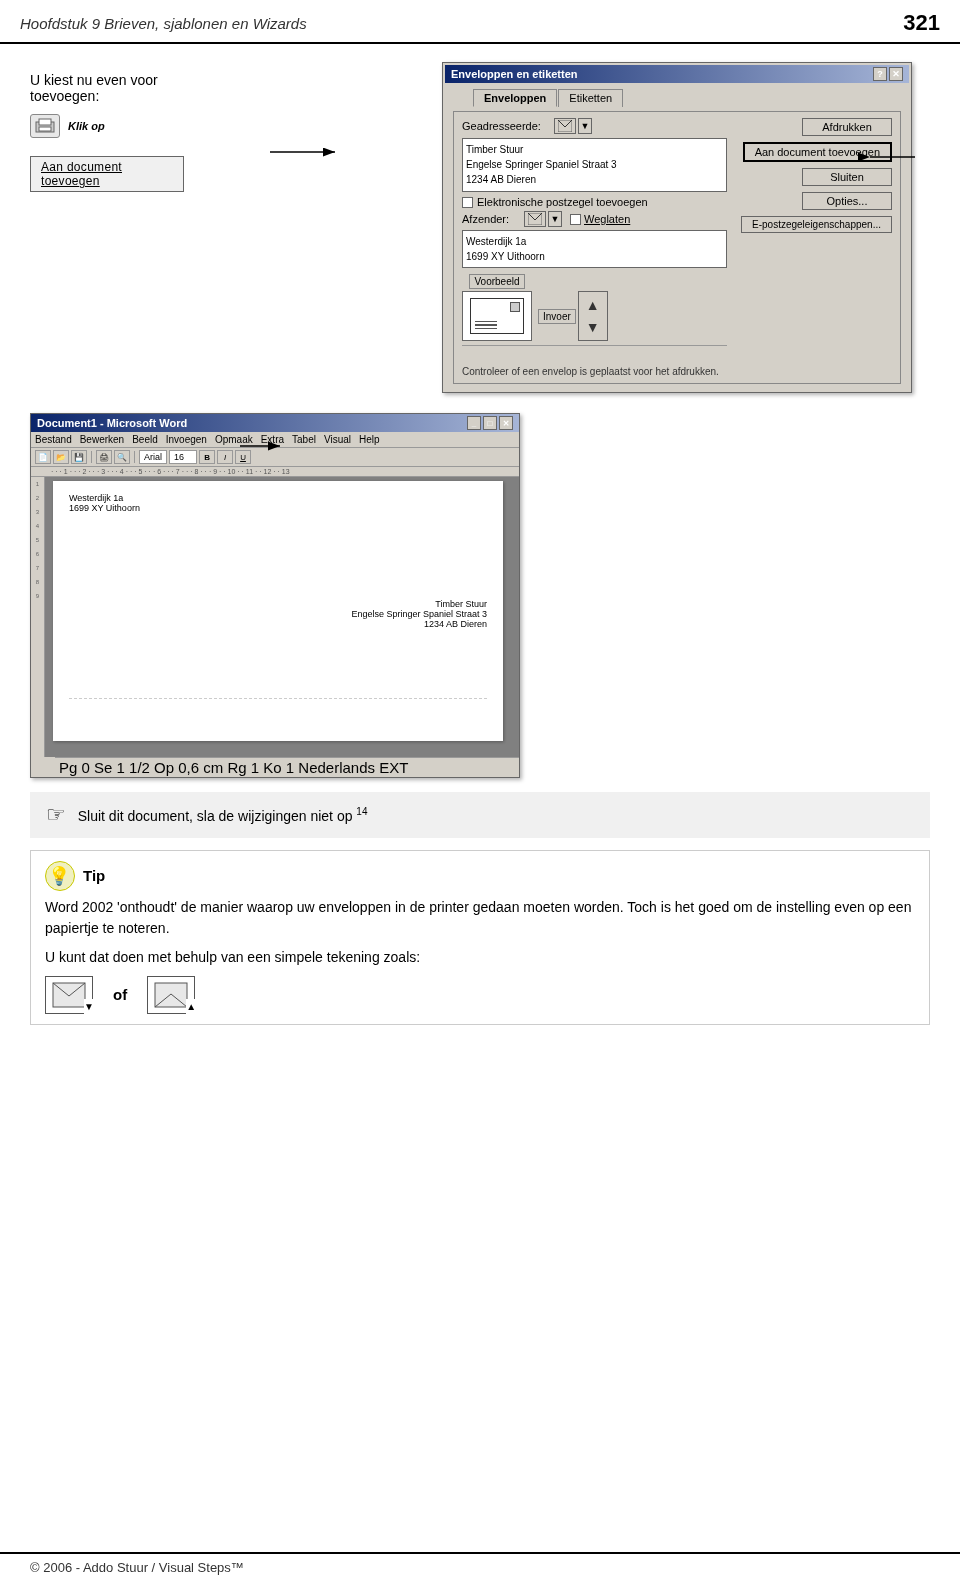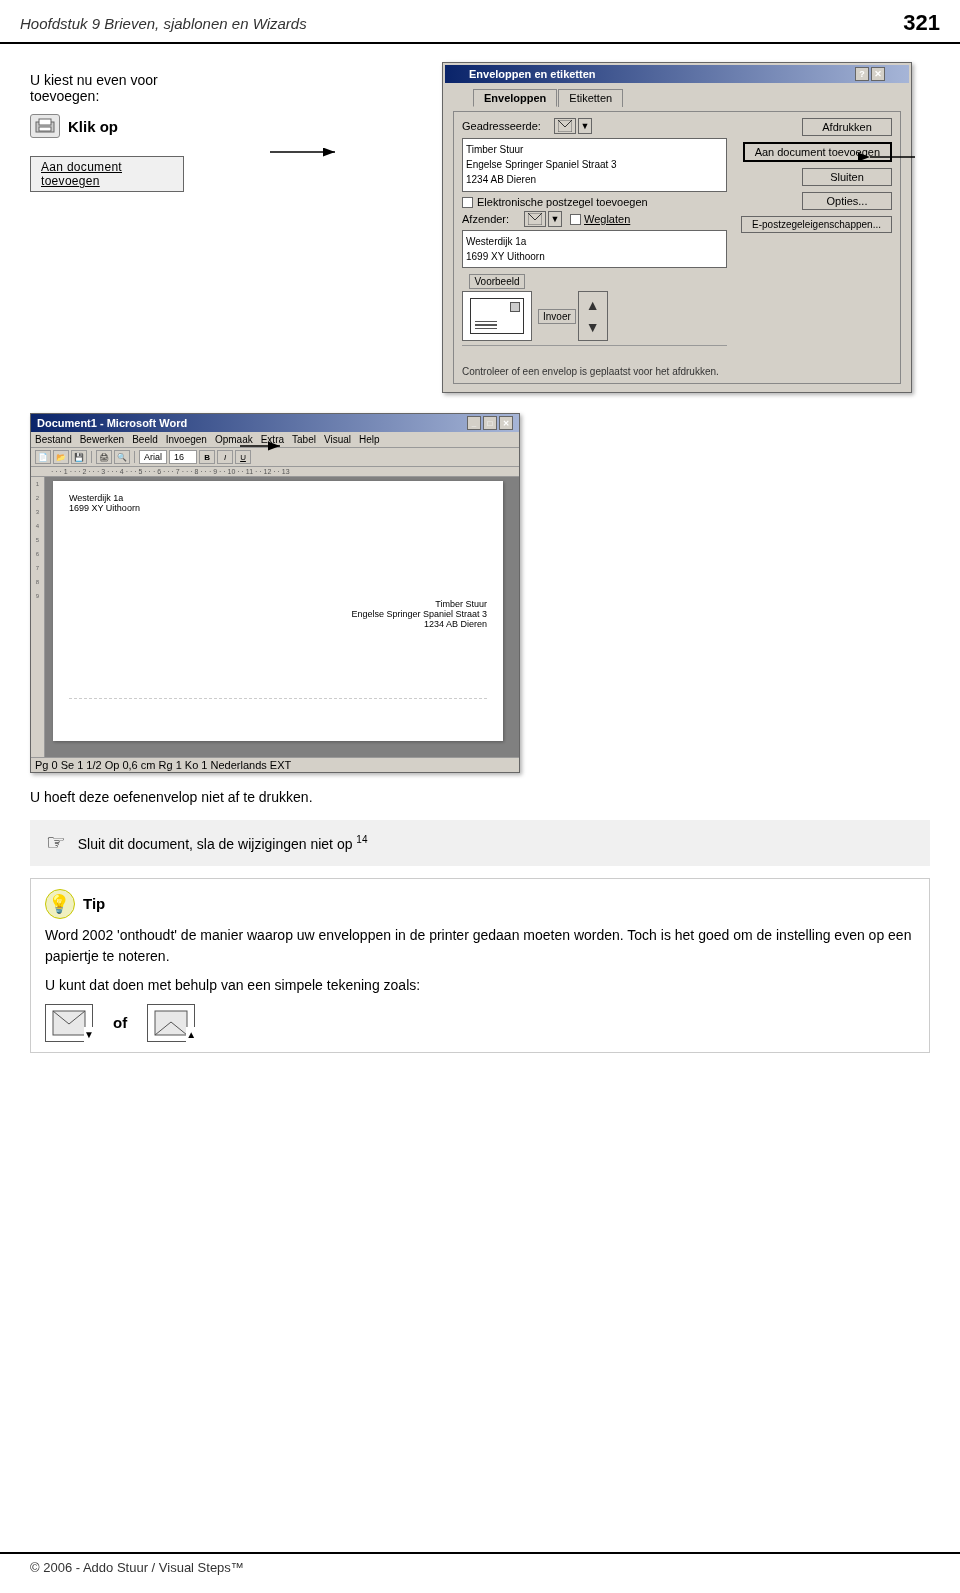--- a/index.html
+++ b/index.html
@@ -80,21 +80,21 @@
       padding: 2px;
       font-size: 10px;
       min-width: 430px;
       max-width: 500px;
       box-shadow: 2px 2px 4px rgba(0,0,0,0.3);
       position: relative;
     }
     .dialog-titlebar {
       background: linear-gradient(to right, #0a246a, #a6b5d7);
       color: #fff;
-      padding: 2px 24px;
+      padding: 2px 6px;
       font-size: 11px;
       font-weight: bold;
       display: flex;
       justify-content: space-between;
       align-items: center;
     }
     .dialog-titlebar-btns {
       display: flex;
       gap: 2px;
     }
@@ -372,23 +372,24 @@
       box-shadow: 1px 1px 3px rgba(0,0,0,0.3);
     }
     .word-sender {
       font-size: 9px;
       margin-bottom: 16px;
     }
     .word-statusbar {
       background: #d4d0c8;
       border-top: 1px solid #999;
       padding: 1px 4px;
-      font-size: 11px;
+      font-size: 15px;
       display: flex;
       gap: 8px;
+      margin-left: 24px;
     }
 
     
     .text-paragraph {
       font-size: 14px;
       margin-bottom: 10px;
       line-height: 1.5;
     }
 
     
@@ -487,21 +488,21 @@
 
         <div class="klik-op-row">
 
           <div style="width:30px; height:24px; border:1.5px solid #888; background:#e8e8e8; border-radius:3px; display:flex; align-items:center; justify-content:center;">
             <svg width="20" height="16" viewBox="0 0 20 16">
               <rect x="1" y="4" width="18" height="10" fill="#ccc" stroke="#666" stroke-width="1"></rect>
               <rect x="4" y="1" width="12" height="6" fill="#fff" stroke="#666" stroke-width="1"></rect>
               <rect x="4" y="9" width="12" height="4" fill="#fff" stroke="#666" stroke-width="1"></rect>
             </svg>
           </div>
-          <span class="klik-op-label" style="font-size:15px; font-weight:bold;">Klik op</span>
+          <span class="klik-op-label" style="font-size:11px; font-weight:bold;font-style:italic;">Klik op</span>
         </div>
 
         <div style="margin-top:10px;">
           <span class="btn-aan-doc">Aan document toevoegen</span>
         </div>
       </div>
 
       <svg style="position:absolute; left:230px; top:60px; width:90px; height:60px; overflow:visible; pointer-events:none;">
         <line x1="10" y1="30" x2="75" y2="30" stroke="#000" stroke-width="1.5" marker-end="url(#arrowhead)"></line>
         <defs>
@@ -712,23 +713,20 @@
             <div style="height:60px; border-bottom:1px dashed #ccc; margin-top:10px;"></div>
           </div>
         </div>
 
         <div class="word-statusbar">
           <span>Pg 0   Se 1   1/2   Op 0,6 cm   Rg 1   Ko 1   Nederlands   EXT</span>
         </div>
       </div>
     </div>
 
-    <div class="section" style="margin-top:10px; margin-bottom:8px;">
-      <p class="text-paragraph">U hoeft deze oefenenvelop niet af te drukken.</p>
-    </div>
 
     <div class="instruction-box" style="background:#f0f0f0; padding:10px 16px; display:flex; align-items:center; gap:12px; margin-bottom:12px;">
       <span class="finger-icon" style="font-size:22px;">☞</span>
       <span style="font-size:14px;">
         <span>Sluit dit document, sla de wijzigingen niet op</span>
         <span style="font-size:10px; vertical-align:super;">14</span>
       </span>
     </div>
 
     <div class="tip-box">

